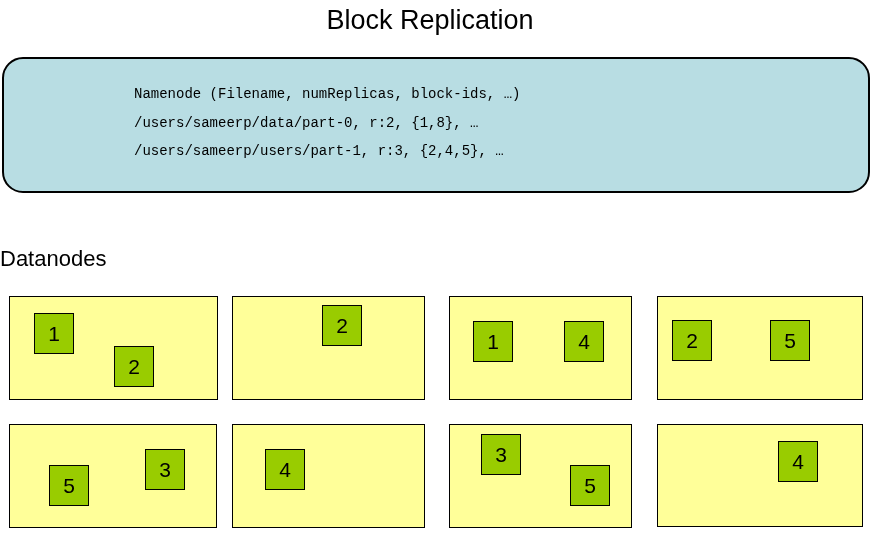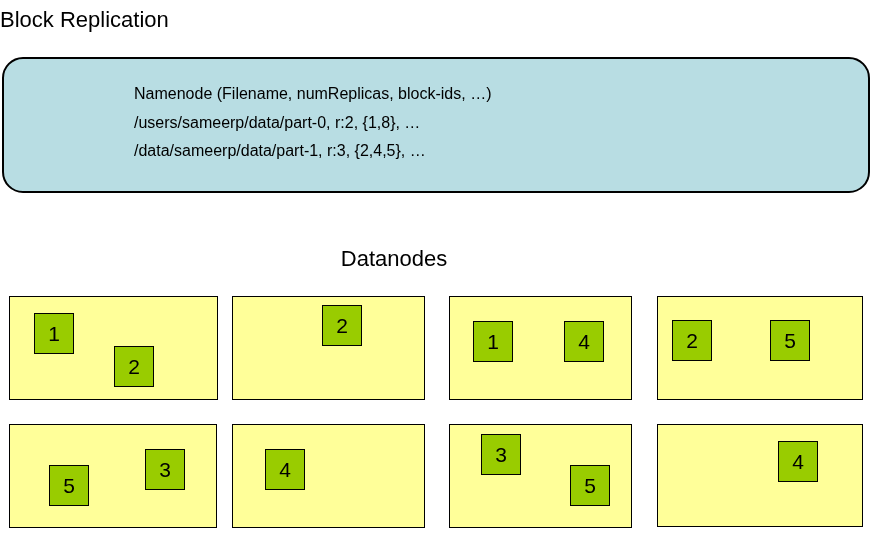--- a/index.html
+++ b/index.html
@@ -13,51 +13,52 @@
     background: #ffffff;
     font-family: "Liberation Sans", sans-serif;
     color: #000;
     overflow: hidden;
   }
   .slide-title {
     position: absolute;
     top: 7px;
     left: 0;
     width: 860px;
-    font-size: 22px;
+    text-align: center;
+    font-size: 27px;
     line-height: 26px;
   }
   .namenode-box {
     position: absolute;
     left: 2px;
     top: 57px;
     width: 868px;
     height: 136px;
     box-sizing: border-box;
     background: #b8dde3;
     border: 2px solid #000;
     border-radius: 21px;
   }
   .namenode-text {
     position: absolute;
     left: 130px;
     top: 21px;
-    font-size: 16px;
+    font-size: 14px;
     line-height: 28.5px;
     white-space: nowrap;
+    font-family: Liberation Mono, monospace;
   }
   .datanodes-heading {
     position: absolute;
     top: 246px;
     left: 0;
     width: 746px;
-    text-align: center;
+    text-align: left;
     font-size: 22px;
     line-height: 26px;
-    padding-left: 21px;
   }
   .datanode-box {
     position: absolute;
     box-sizing: border-box;
     background: #ffff99;
     border: 1px solid #000;
   }
   .block-square {
     position: absolute;
     width: 40px;
@@ -74,21 +75,21 @@
 </style>
 </head>
 <body>
 
 <div class="slide-title">Block Replication</div>
 
 <div class="namenode-box">
   <div class="namenode-text">
     <div>Namenode (Filename, numReplicas, block-ids, …)</div>
     <div>/users/sameerp/data/part-0, r:2, {1,8}, …</div>
-    <div>/data/sameerp/data/part-1, r:3, {2,4,5}, …</div>
+    <div>/users/sameerp/users/part-1, r:3, {2,4,5}, …</div>
   </div>
 </div>
 
 <div class="datanodes-heading">Datanodes</div>
 
 <div>
     <div class="datanode-box" style="left: 9px; top: 296px; width: 209px; height: 104px;">
       <div class="block-square" style="left: 24px; top: 16px;">1</div>
       <div class="block-square" style="left: 104px; top: 49px;">2</div>
     </div>

